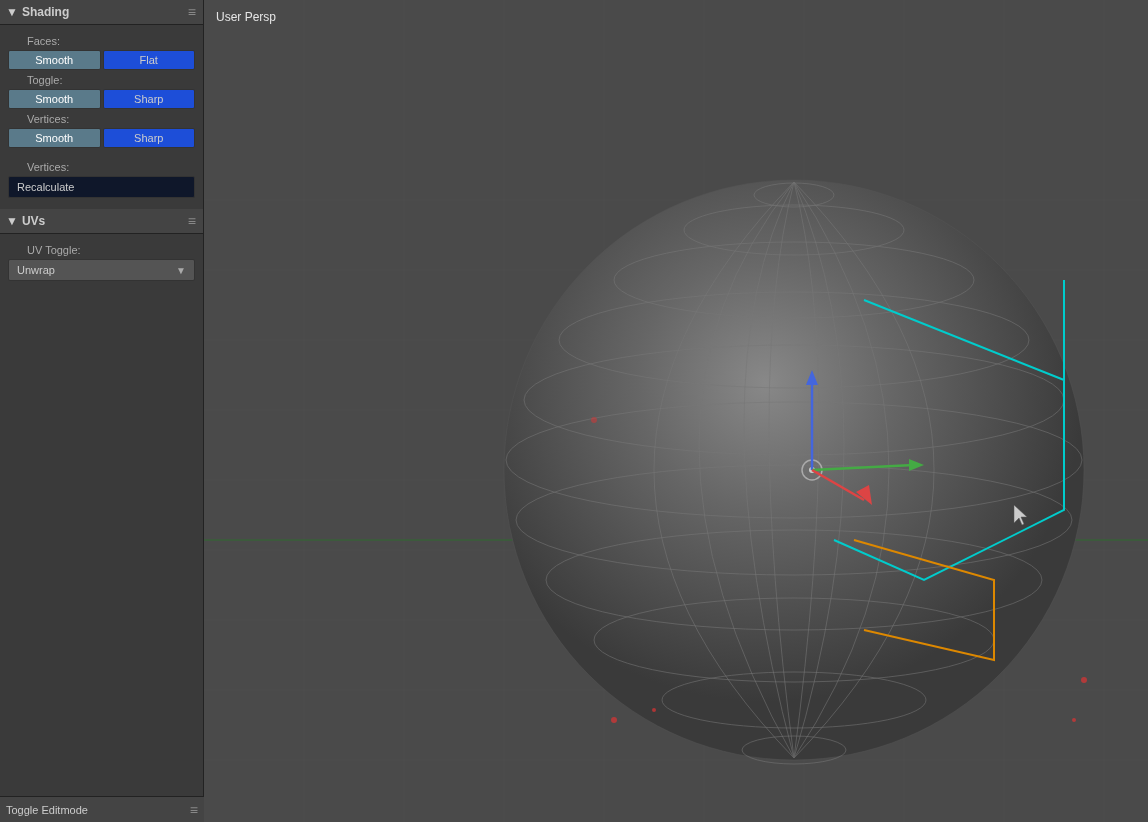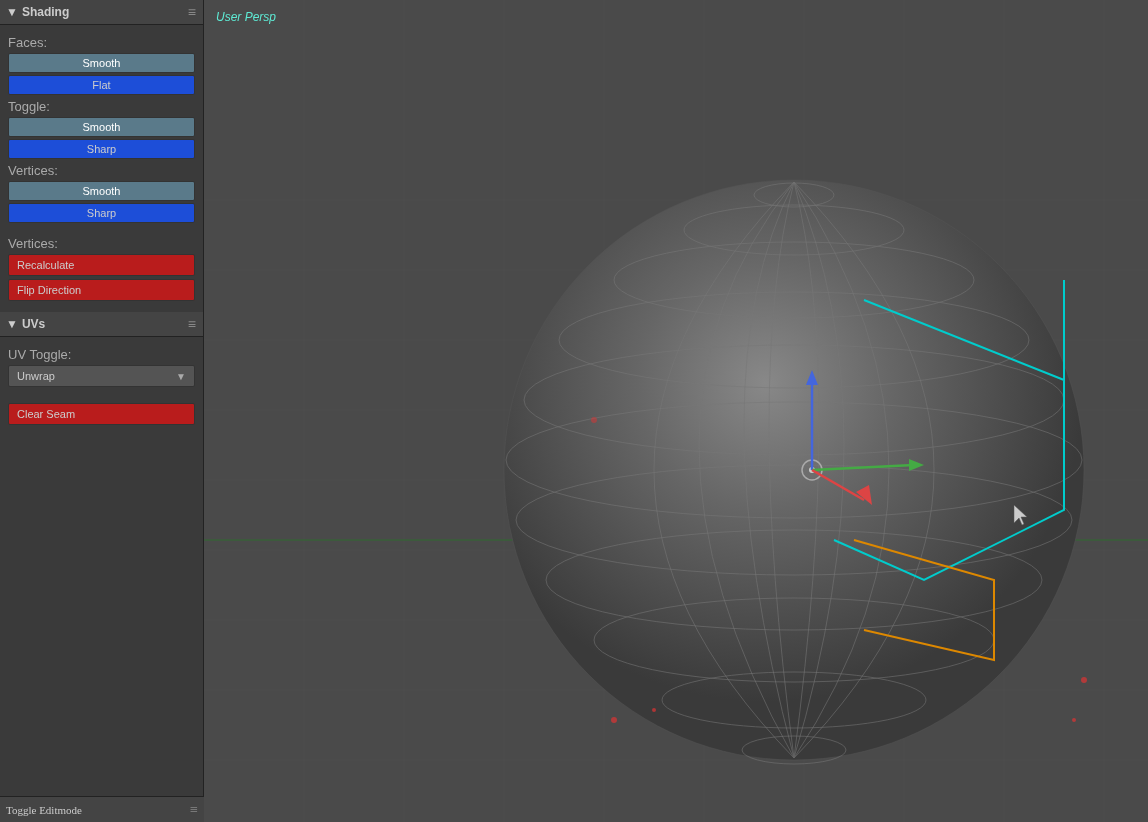--- a/index.html
+++ b/index.html
@@ -48,31 +48,31 @@
       font-size: 14px;
       letter-spacing: 1px;
     }
 
     .section-body {
       padding: 6px 8px;
       background: #3a3a3a;
     }
 
     .row-label {
-      font-size: 13px;
+      font-size: 11px;
       color: #aaa;
       margin-bottom: 3px;
       margin-top: 4px;
+      margin-left: 19px;
     }
 
     .btn-row {
       display: flex;
       gap: 2px;
       margin-bottom: 3px;
-      flex-direction: column;
     }
 
     .btn {
       flex: 1;
       background: #1d4ed8;
       border: 1px solid #333;
       color: #ccc;
       font-size: 11px;
       padding: 3px 6px;
       text-align: center;
@@ -80,21 +80,21 @@
       border-radius: 2px;
       white-space: nowrap;
     }
     .btn.active {
       background: #5a7a8a;
       color: #fff;
     }
 
     .btn-full {
       width: 100%;
-      background: #b91c1c;
+      background: #0f172a;
       border: 1px solid #333;
       color: #ccc;
       font-size: 11px;
       padding: 4px 8px;
       text-align: left;
       cursor: pointer;
       border-radius: 2px;
       margin-bottom: 3px;
       display: block;
     }
@@ -102,21 +102,21 @@
     .btn-dropdown {
       width: 100%;
       background: #545454;
       border: 1px solid #333;
       color: #ccc;
       font-size: 11px;
       padding: 4px 8px;
       text-align: left;
       cursor: pointer;
       border-radius: 2px;
-      margin-bottom: 16px;
+      margin-bottom: 7px;
       display: flex;
       align-items: center;
       justify-content: space-between;
     }
     .dropdown-arrow {
       color: #aaa;
       font-size: 10px;
     }
 
     .section-divider {
@@ -129,21 +129,20 @@
       bottom: 0;
       left: 0;
       width: 204px;
       height: 26px;
       background: #444;
       border-top: 1px solid #222;
       display: flex;
       align-items: center;
       padding: 0 6px;
       justify-content: space-between;
-      font-family: Liberation Serif, serif;
     }
     .bottom-bar-label {
       font-size: 11px;
       color: #ccc;
     }
     .bottom-bar-dots {
       color: #888;
       font-size: 14px;
     }
 
@@ -154,23 +153,22 @@
       background: #4a4a4a;
       position: relative;
       overflow: hidden;
     }
 
     .viewport-label {
       position: absolute;
       top: 10px;
       left: 12px;
       font-size: 12px;
-      color: #5eead4;
+      color: #e5e5e5;
       z-index: 10;
-      font-style: italic;
     }
 
     
     .sphere-canvas {
       width: 100%;
       height: 100%;
       position: absolute;
       top: 0;
       left: 0;
     }
@@ -211,38 +209,36 @@
 
     <div class="row-label">Vertices:</div>
     <div class="btn-row">
       <button class="btn active">Smooth</button>
       <button class="btn">Sharp</button>
     </div>
 
     <div class="section-divider"></div>
     <div class="row-label">Vertices:</div>
     <button class="btn-full">Recalculate</button>
-    <button class="btn-full">Flip Direction</button>
   </div>
 
   <div class="section-header" style="margin-top:2px;">
     <div class="section-header-title">
       <span>▼</span>
       <span>UVs</span>
     </div>
     <span class="section-dots">≡</span>
   </div>
 
   <div class="section-body">
     <div class="row-label">UV Toggle:</div>
     <div class="btn-dropdown">
       <span>Unwrap</span>
       <span class="dropdown-arrow">▼</span>
     </div>
-    <button class="btn-full">Clear Seam</button>
   </div>
 
   <div class="bottom-bar" style="position: absolute; bottom: 0; left: 0; width: 204px;">
     <span class="bottom-bar-label" style="cursor:pointer;">Toggle Editmode</span>
     <span class="bottom-bar-dots">≡</span>
   </div>
 
 </div>
 
 <div class="main-viewport">

